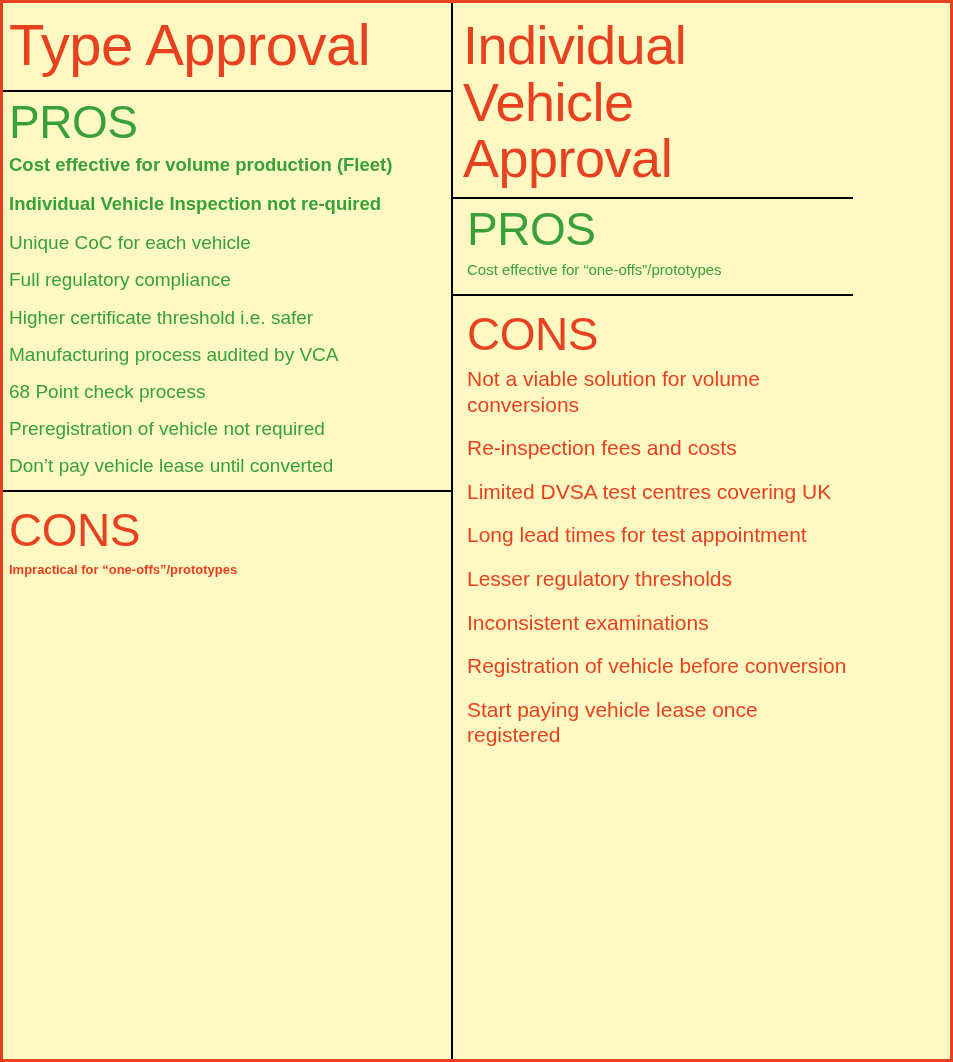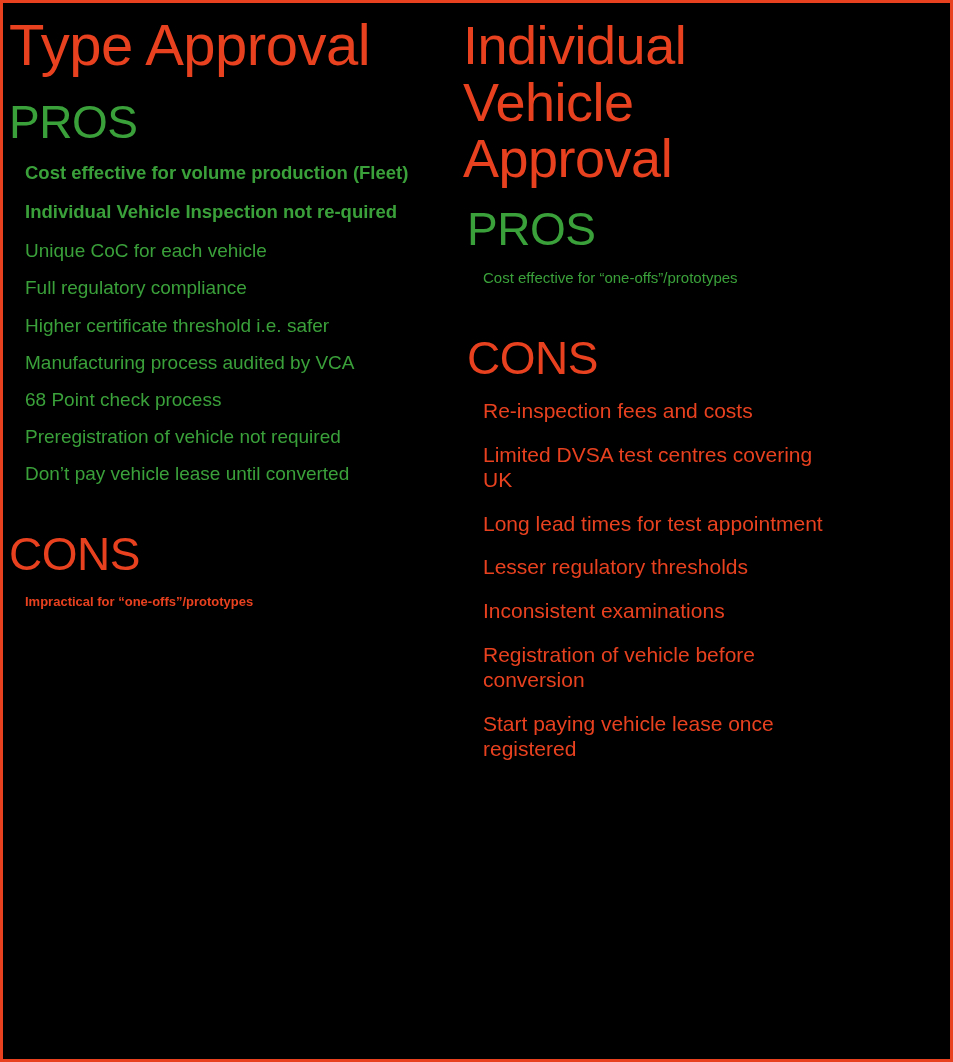--- a/index.html
+++ b/index.html
@@ -13,21 +13,21 @@
     font-family: "Liberation Sans", sans-serif;
     color: #000000;
     overflow: hidden;
   }
   .sheet {
     position: relative;
     width: 953px;
     height: 1062px;
     box-sizing: border-box;
     border: 3px solid #e8411f;
-    background: #000000;
+    background: #fef9c3;
   }
   .cols {
     display: flex;
     width: 100%;
     height: 100%;
     box-sizing: border-box;
   }
   .col {
     box-sizing: border-box;
     display: flex;
@@ -65,21 +65,21 @@
     font-size: 46px;
     line-height: 1.05;
     font-weight: 400;
     letter-spacing: -0.5px;
     margin: 0 0 8px 0;
   }
   .pros-title { color: #3aa03a; }
   .cons-title { color: #e8411f; margin-top: 8px; }
   .items {
     list-style: none;
-    margin: 16px;
+    margin: 0;
     padding: 0;
   }
   .item {
     line-height: 1.22;
     margin: 0 0 14px 0;
   }
   .item:last-child { margin-bottom: 0; }
   
   .left-item {
     font-size: 19px;
@@ -148,20 +148,21 @@
       <div class="cell cell-border-bottom right-pros-cell">
         <div class="section-title pros-title pad-left">PROS</div>
         <ul class="items pad-left">
           <li class="item right-pros-item">Cost effective for “one-offs”/prototypes</li>
         </ul>
       </div>
 
       <div class="cell right-cons-cell">
         <div class="section-title cons-title pad-left">CONS</div>
         <ul class="items pad-left">
+          <li class="item right-item">Not a viable solution for volume conversions</li>
           <li class="item right-item">Re-inspection fees and costs</li>
           <li class="item right-item">Limited DVSA test centres covering UK</li>
           <li class="item right-item">Long lead times for test appointment</li>
           <li class="item right-item">Lesser regulatory thresholds</li>
           <li class="item right-item">Inconsistent examinations</li>
           <li class="item right-item">Registration of vehicle before conversion</li>
           <li class="item right-item">Start paying vehicle lease once registered</li>
         </ul>
       </div>
     </div>

